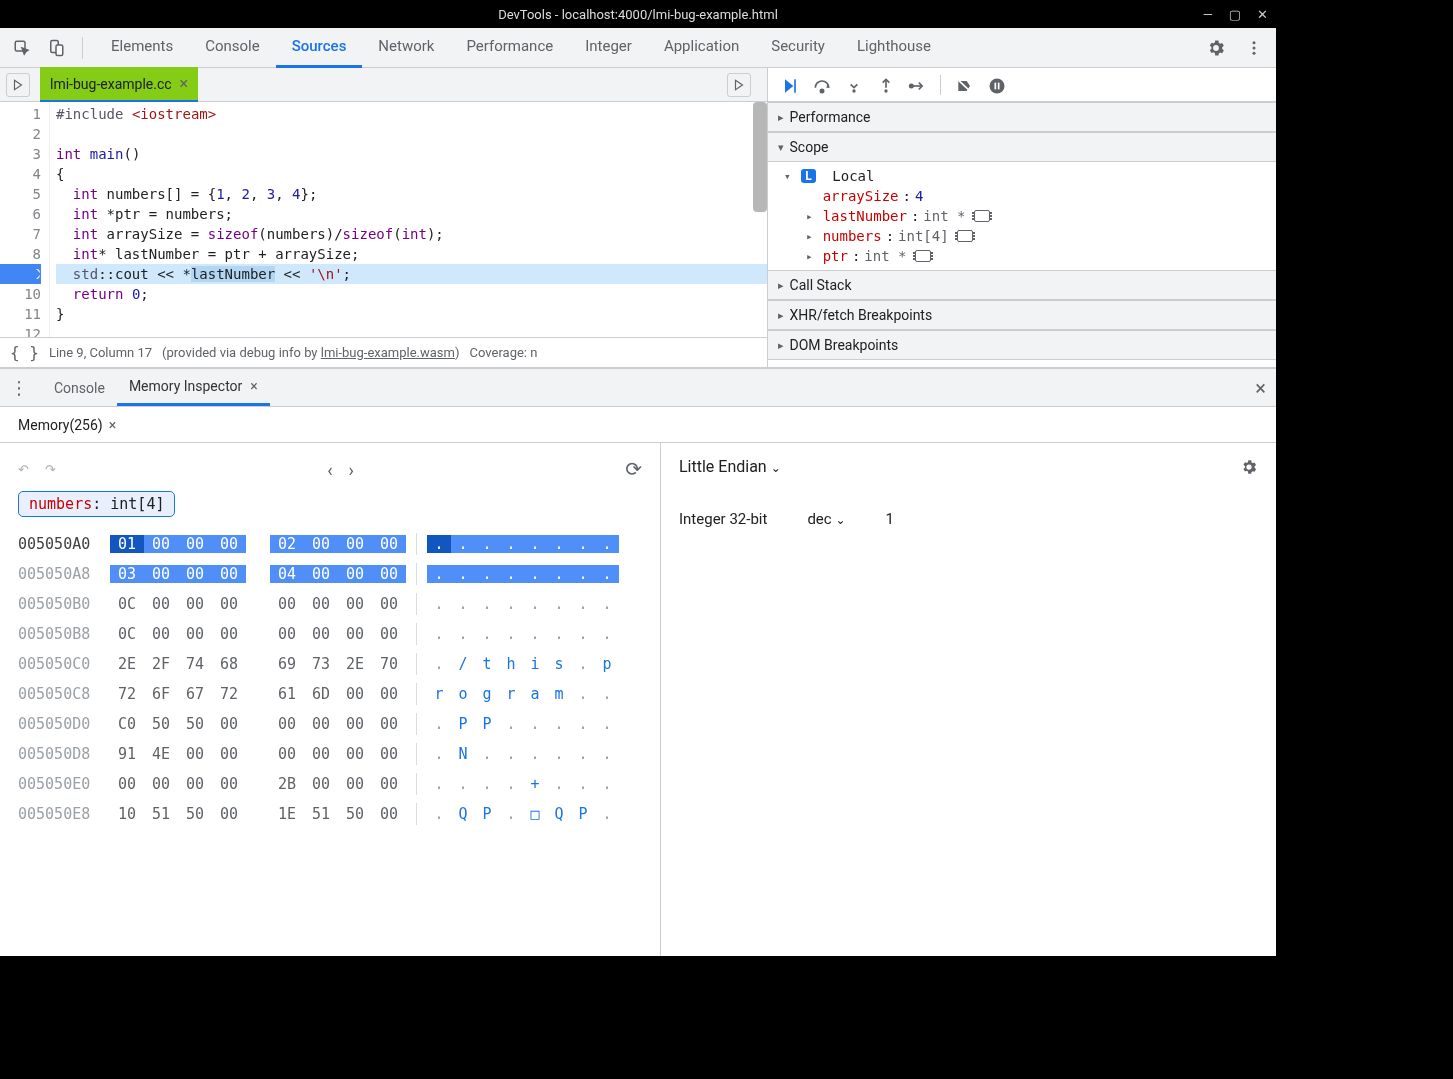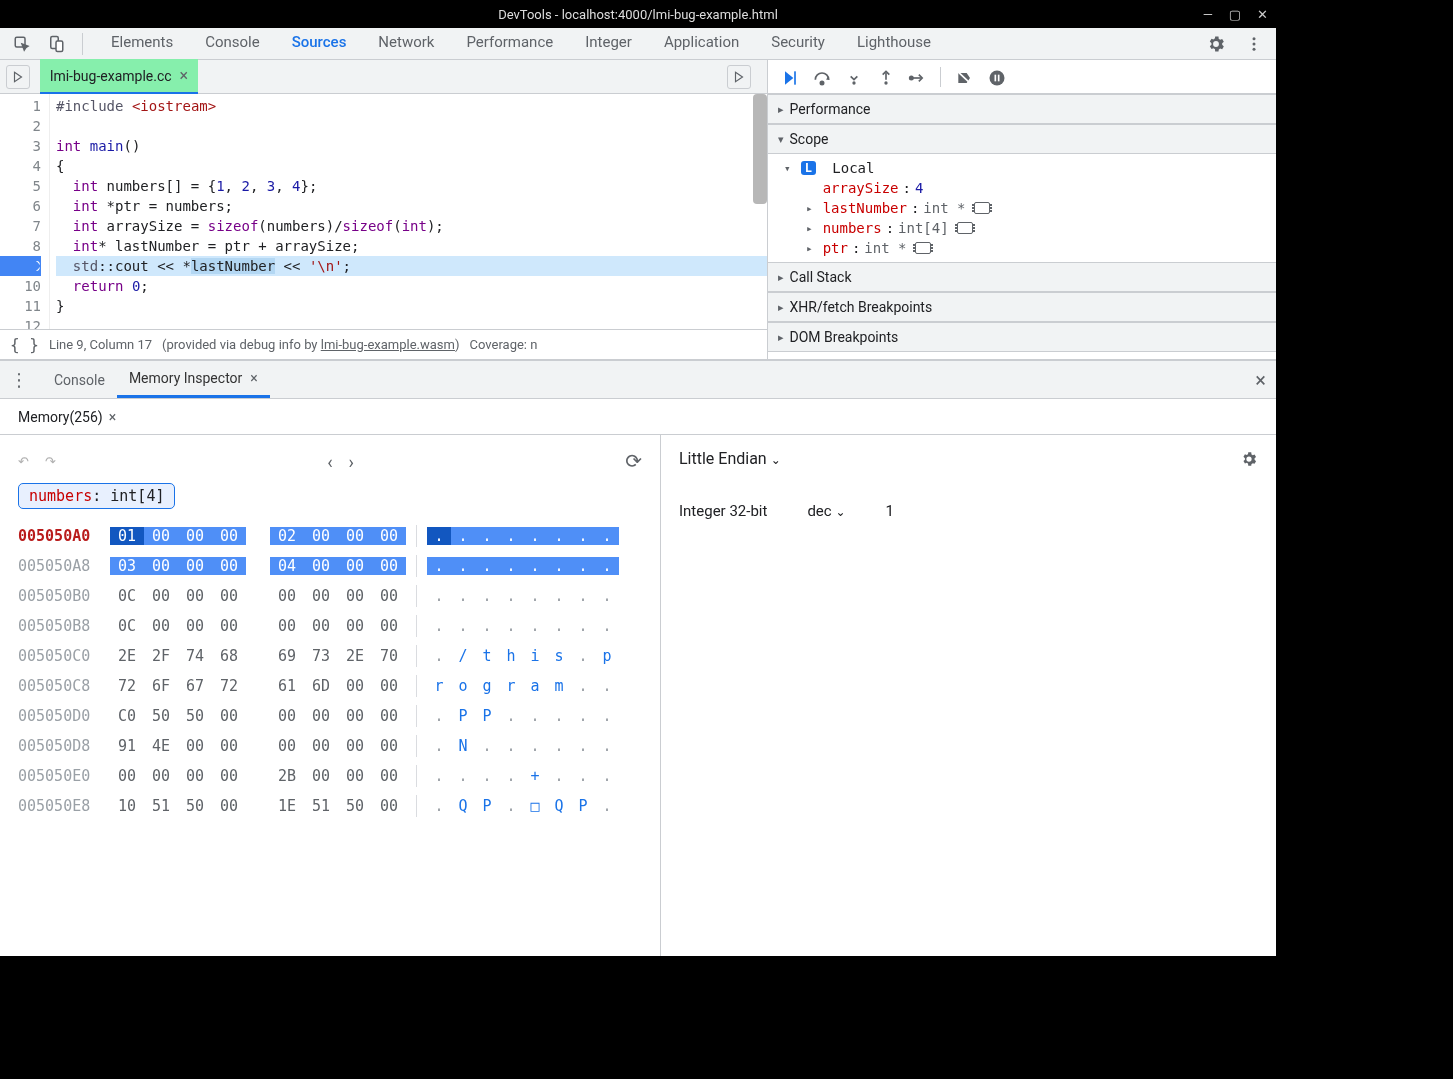--- a/index.html
+++ b/index.html
@@ -13,36 +13,36 @@
   overflow: hidden;
 }
 .window { background: #fff; width: 100%; height: 100%; display: flex; flex-direction: column; }
 .titlebar {
   background: #000; color: #ddd; height: 28px;
   display: flex; align-items: center; justify-content: center; font-size: 13px;
   position: relative;
 }
 .titlebar-controls { position: absolute; right: 8px; display: flex; gap: 16px; color: #ccc; }
 .topbar {
-  height: 32px; background: #f1f3f4; border-bottom: 1px solid #cacdd1;
+  height: 40px; background: #f1f3f4; border-bottom: 1px solid #cacdd1;
   display: flex; align-items: center; padding: 0 8px; gap: 6px;
 }
 .topbar .icon-btn { width: 28px; height: 28px; display: flex; align-items: center; justify-content: center; color: #5f6368; cursor: pointer; }
 .topbar .sep { width: 1px; height: 22px; background: #cacdd1; margin: 0 6px; }
 .tabs-main { display: flex; gap: 0; }
 .tab-main { padding: 10px 16px; color: #5f6368; font-size: 15px; cursor: pointer; }
 .tab-main.active { color: #1a73e8; border-bottom: 3px solid #1a73e8; font-weight: 500; }
 .topbar-right { margin-left: auto; display: flex; gap: 10px; }
 
 .body-area { flex: 1; display: flex; flex-direction: column; min-height: 0; }
 .sources-row { display: flex; height: 300px; border-bottom: 1px solid #cacdd1; }
 .left-src { flex: 1; display: flex; flex-direction: column; border-right: 1px solid #cacdd1; min-width: 0; }
 .file-tabs { height: 34px; display: flex; align-items: center; border-bottom: 1px solid #cacdd1; padding: 0 6px; background: #f1f3f4; }
 .dbg-icon { width: 24px; height: 24px; border: 1px solid #cacdd1; border-radius: 3px; display: flex; align-items: center; justify-content: center; color: #5f6368; margin-right: 10px; }
-.file-tab { padding: 7px 10px; background: #86efac; border-bottom: 2px solid #1a73e8; font-size: 14px; display: flex; align-items: center; gap: 8px; }
+.file-tab { padding: 7px 10px; background: #84cc16; border-bottom: 2px solid #1a73e8; font-size: 14px; display: flex; align-items: center; gap: 8px; }
 .file-tab .close { color: #5f6368; font-size: 16px; cursor: pointer; }
 .code-area { flex: 1; display: flex; font-family: "Menlo","Consolas",monospace; font-size: 14px; overflow: hidden; position: relative; }
 .gutter { width: 50px; text-align: right; color: #80868b; background: #fff; padding: 2px 8px 0 0; user-select: none; border-right: 1px solid #eee; }
 .gutter div { height: 20px; line-height: 20px; }
 .code-lines { flex: 1; padding: 2px 0 0 6px; }
 .code-lines div { height: 20px; line-height: 20px; white-space: pre; }
 .line-hl { background: #cfe8fc; position: relative; }
 .gutter .exec { background: #4285f4; color: #fff; position: relative; }
 .gutter .exec::after { content: ""; position: absolute; right: -10px; top: 0; border: 10px solid transparent; border-left-color: #4285f4; }
 .scroll-thumb { position: absolute; right: 0; top: 0; width: 14px; height: 110px; background: #b7b7b7; border-radius: 4px; }
@@ -86,21 +86,21 @@
 .nav-row { display: flex; align-items: center; gap: 16px; margin-bottom: 10px; }
 .nav-row .arrow { color: #5f6368; cursor: pointer; font-size: 18px; }
 .nav-row .undo { color: #b0b0b0; }
 .addr-input { flex: 0 0 232px; height: 30px; border: 1px solid #cacdd1; text-align: center; font-family: monospace; font-size: 15px; }
 .chips-row { margin: 8px 0 12px; }
 .chip { display: inline-block; border: 1px solid #1a73e8; border-radius: 5px; padding: 3px 10px; font-family: monospace; font-size: 15px; background: #e8f0fe; }
 .chip .var-name { color: #c80000; }
 .hex-grid { font-family: "Menlo","Consolas",monospace; font-size: 15px; }
 .hex-row { display: flex; align-items: center; height: 30px; }
 .addr-cell { width: 92px; color: #9aa0a6; }
-.addr-cell.bold { color: #b91c1c; font-weight: 700; }
+.addr-cell.bold { color: #404040; font-weight: 400; }
 .byte-group { display: flex; gap: 0; }
 .byte { width: 34px; text-align: center; color: #5f6368; }
 .byte.hl { background: #4f8ff7; color: #fff; }
 .byte.hl.cursor { background: #1257c0; }
 .gap { width: 24px; }
 .ascii-sep { width: 1px; background: #dadce0; height: 22px; margin: 0 10px; }
 .ascii { width: 24px; text-align: center; color: #9aa0a6; }
 .ascii.txt { color: #1a73e8; }
 .ascii.hl { background: #4f8ff7; color: #fff; }
 .ascii.hl.cursor { background: #1257c0; }

